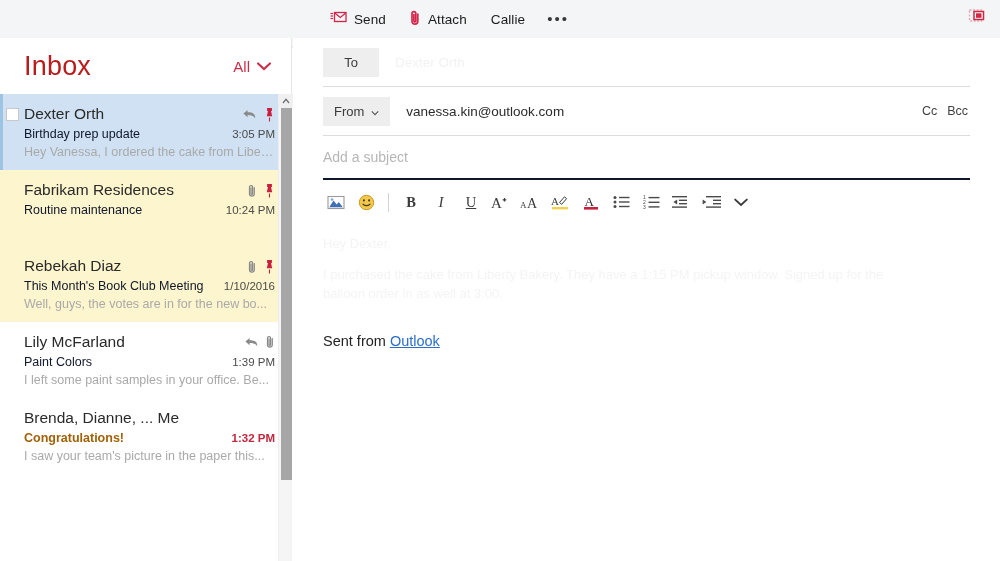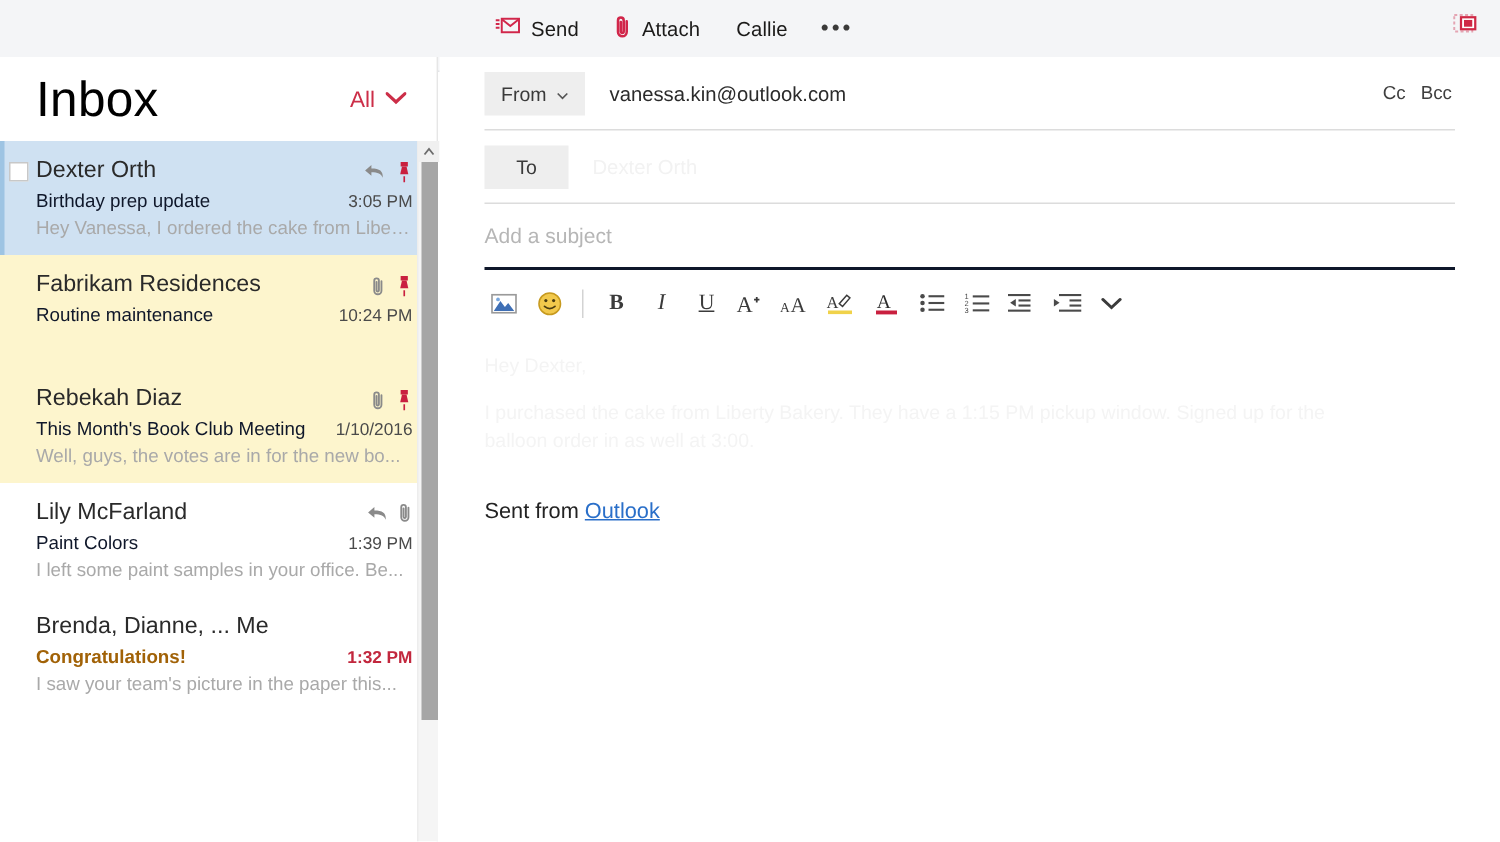--- a/index.html
+++ b/index.html
@@ -46,21 +46,21 @@
     position:absolute; left:0; top:38px; width:292px; height:523px;
     background:#ffffff; border-right:1px solid #e6e6e6;
     overflow:hidden;
   }
   .list-header {
     height:56px; display:flex; align-items:center;
     justify-content:space-between; padding:0 20px 0 24px;
     background:#ffffff;
   }
   .inbox-title {
-    font-size:33px; color:#000000; font-weight:300;
+    font-size:27px; color:#b91c1c; font-weight:300;
     font-family:"Liberation Sans", sans-serif;
     letter-spacing:.2px;
   }
   .filter {
     display:flex; align-items:center; gap:7px; cursor:pointer;
     color:#d0304a;
   }
   .filter-label { font-size:15px; color:#cc2e48; }
   .chev { display:block; }
 
@@ -360,42 +360,42 @@
       <svg width="8" height="6" viewBox="0 0 8 6">
           <path d="M1 5 L4 1.3 L7 5" fill="none" stroke="#6d6d6d" stroke-width="1.2"></path>
         </svg>
     </div>
     <div class="sbar-thumb" style="top:14px;"></div>
   </div>
 
   <div class="compose">
 
     <div class="field-row">
+      <div class="pill pill-to">
+        <span>To</span>
+      </div>
+      <div class="ghost">Dexter Orth</div>
+    </div>
+
+    <div class="field-row">
       <div class="pill">
         <span>From</span>
         <span>
           <svg width="8" height="6" viewBox="0 0 8 6">
               <path d="M0.8 1.3 L4 4.6 L7.2 1.3" fill="none" stroke="#555" stroke-width="1.1"></path>
             </svg>
         </span>
       </div>
       <div class="field-val">vanessa.kin@outlook.com</div>
       <div class="ccbcc">
         <span>Cc</span>
         <span>Bcc</span>
       </div>
     </div>
 
-    <div class="field-row">
-      <div class="pill pill-to">
-        <span>To</span>
-      </div>
-      <div class="ghost">Dexter Orth</div>
-    </div>
-
     <div class="subject-row">
       <span class="subject-ph">Add a subject</span>
     </div>
 
     <div class="fmtbar">
 
       <div class="fbtn">
         <svg width="18" height="15" viewBox="0 0 18 15">
           <rect x="1" y="1.5" width="16" height="12" fill="#ffffff" stroke="#9a9a9a" stroke-width="1.1"></rect>
           <path d="M2.2 12.3 L6.6 5.6 L9.6 9.6 L11.8 7 L15.8 12.3 Z" fill="#3f6fb5"></path>

